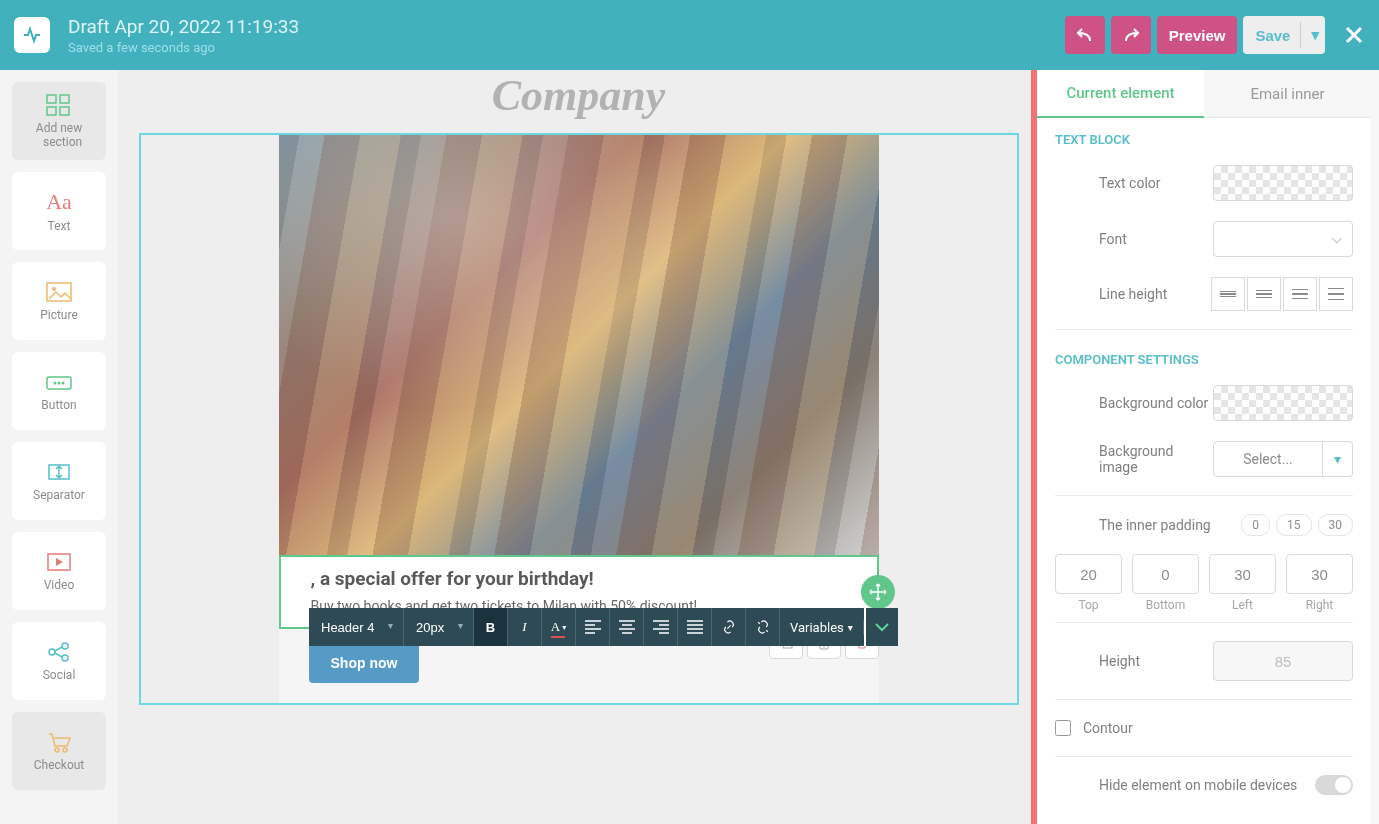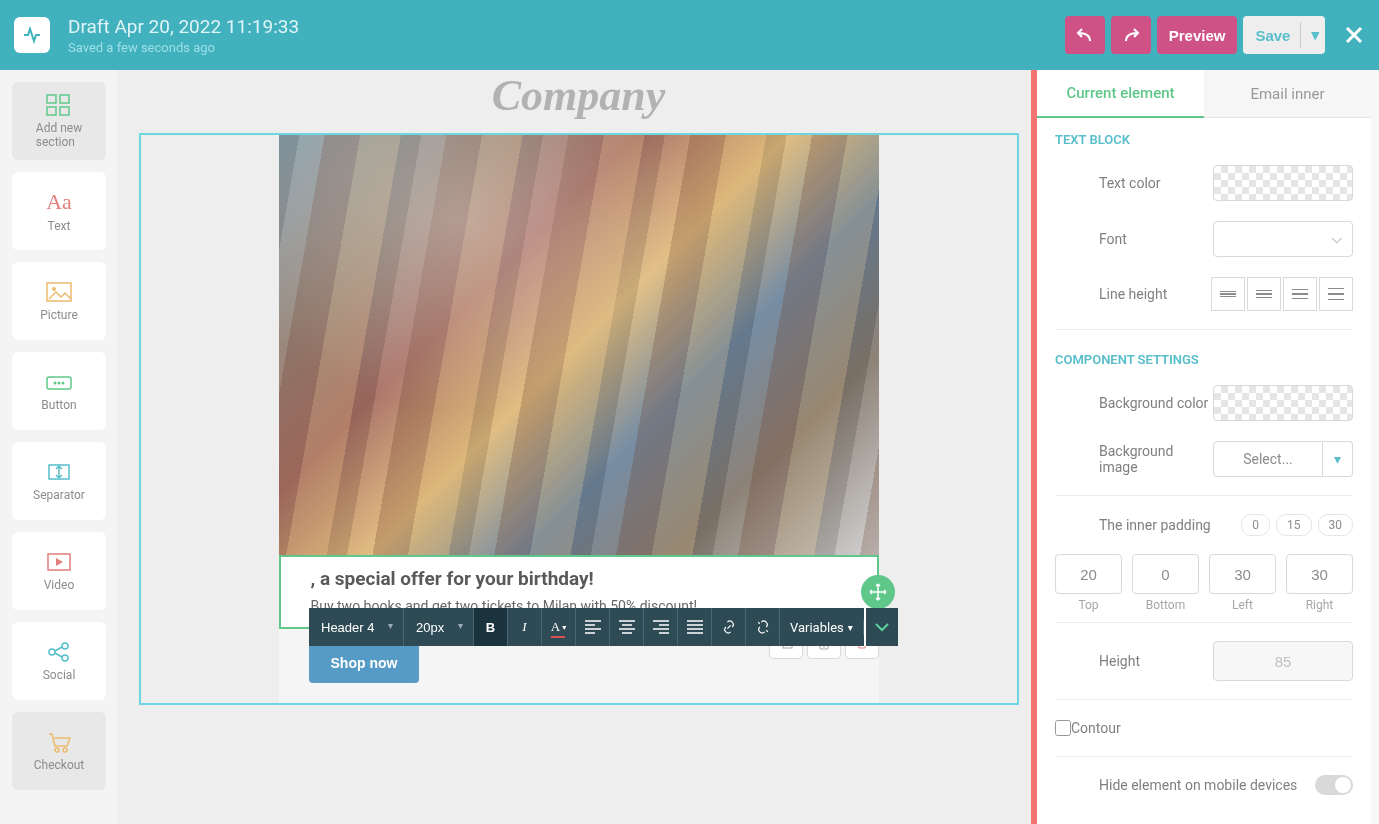--- a/index.html
+++ b/index.html
@@ -18,21 +18,21 @@
 .hbtn.save { background: #e8e8e8; color: #1fa8ba; font-weight: 600; padding-right: 6px; }
 .hbtn.save .caret { border-left: 1px solid #bbb; padding: 4px 0 4px 10px; margin-left: 10px; }
 .close-x { color: #fff; font-size: 24px; margin-left: 12px; cursor: pointer; }
 
 
 .sidebar { position: absolute; left: 0; top: 70px; width: 118px; height: 754px; background: #f0f0f0; padding: 12px; display: flex; flex-direction: column; gap: 12px; }
 .sb-item { width: 94px; height: 78px; background: #fff; border-radius: 6px; display: flex; flex-direction: column; align-items: center; justify-content: center; cursor: pointer; gap: 4px; }
 .sb-item.active { background: #e0e0e0; }
 .sb-item.darker { background: #e0e0e0; }
 .sb-icon { width: 28px; height: 24px; }
-.sb-label { font-size: 12px; color: #666; text-align: left; line-height: 1.2; }
+.sb-label { font-size: 12px; color: #666; text-align: right; line-height: 1.2; }
 
 
 .canvas { position: absolute; left: 118px; top: 70px; width: 921px; height: 754px; background: #e8e8e8; overflow-y: auto; padding-top: 0; }
 .company { font-family: cursive; font-size: 44px; color: #999; text-align: center; font-weight: bold; font-style: italic; }
 .email-frame { margin: 12px auto 0; width: 880px; border: 2px solid #3cc9d6; padding: 0; }
 .email-inner { width: 600px; margin: 0 auto; background: #f2f2f2; }
 .book-img { width: 600px; height: 420px; background: linear-gradient(135deg, #5a7a8a 0%, #6b5545 20%, #8a3a2a 35%, #d4a04a 50%, #3a5a7a 65%, #5a4a3a 80%, #c0c0c0 100%); position: relative; overflow: hidden; }
 .book-img::before { content: ""; position: absolute; inset: 0; background: repeating-linear-gradient(100deg, rgba(0,0,0,0.15) 0 20px, rgba(255,255,255,0.08) 20px 45px, rgba(90,40,20,0.3) 45px 80px, rgba(200,160,90,0.25) 80px 120px); }
 .book-img::after { content: ""; position: absolute; inset: 0; background: radial-gradient(ellipse at 30% 20%, rgba(255,255,255,0.3), transparent 40%); }
 
@@ -79,21 +79,21 @@
 .bgimg { display: flex; gap: 0; }
 .bgimg-sel { width: 110px; height: 36px; border: 1px solid #ccc; border-radius: 4px 0 0 4px; background: #fff; display: flex; align-items: center; justify-content: center; color: #666; font-size: 14px; cursor: pointer; }
 .bgimg-caret { width: 30px; height: 36px; border: 1px solid #ccc; border-left: none; border-radius: 0 4px 4px 0; background: #fff; display: flex; align-items: center; justify-content: center; color: #1fa8ba; cursor: pointer; }
 .pad-presets { display: flex; gap: 6px; }
 .preset { padding: 3px 10px; border: 1px solid #ddd; border-radius: 10px; font-size: 12px; color: #666; cursor: pointer; }
 .pad-inputs { display: flex; gap: 10px; padding: 8px 18px 2px; }
 .pad-in { flex: 1; text-align: center; }
 .pad-in input { width: 100%; height: 40px; border: 1px solid #ccc; border-radius: 4px; text-align: center; font-size: 15px; color: #666; }
 .pad-in label { font-size: 12px; color: #888; display: block; margin-top: 4px; }
 .hinput { width: 140px; height: 40px; border: 1px solid #ccc; border-radius: 4px; text-align: center; font-size: 15px; color: #aaa; background: #f5f5f5; }
-.chk { display: flex; align-items: center; gap: 0; padding: 12px 18px; font-size: 14px; color: #555; }
+.chk { display: flex; align-items: center; gap: 12px; padding: 12px 18px; font-size: 14px; color: #555; }
 .chk input { width: 16px; height: 16px; }
 .toggle { width: 38px; height: 20px; background: #ccc; border-radius: 10px; position: relative; }
 .toggle::after { content: ""; position: absolute; right: 2px; top: 2px; width: 16px; height: 16px; background: #fff; border-radius: 50%; }
 
 
 .dim { position: absolute; inset: 0; background: rgba(255,255,255,0.25); pointer-events: none; }
 
 svg { display: block; }
 </style>
 </head>

